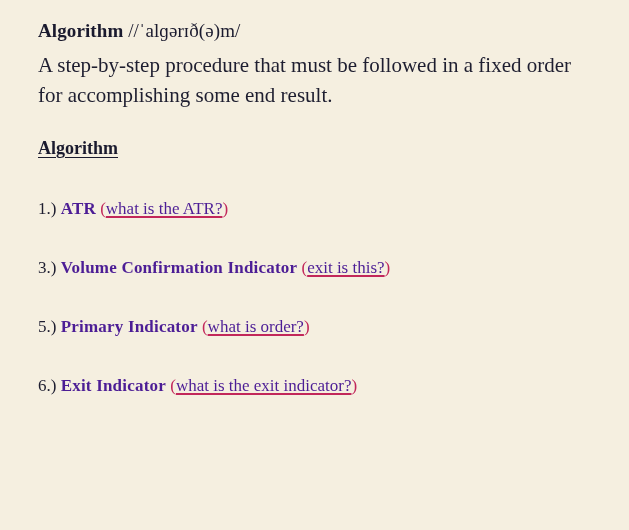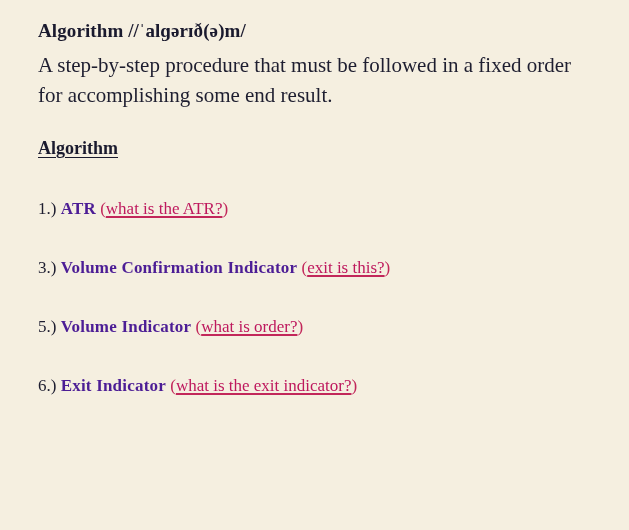--- a/index.html
+++ b/index.html
@@ -26,21 +26,21 @@
     font-size: 19px;
     line-height: 26px;
     margin: 0 0 6px 0;
     letter-spacing: 0.1px;
     white-space: nowrap;
   }
   .entry-title .word {
     font-weight: bold;
   }
   .entry-title .phonetic {
-    font-weight: bold;
+    font-weight: normal;
     text-align: right;
   }
   .definition {
     font-size: 21px;
     line-height: 30px;
     margin: 0;
     max-width: 548px;
     color: #1e1e30;
   }
   .section-heading {
@@ -72,21 +72,21 @@
   }
   .item-term {
     font-weight: bold;
     color: #4c1d95;
     letter-spacing: 0.2px;
   }
   .item-link-wrap {
     color: #c2275a;
   }
   .item-link {
-    color: #be185d;
+    color: #4c1d95;
     text-decoration: underline;
     text-decoration-color: #c2275a;
     text-underline-offset: 2px;
     text-decoration-thickness: 1.5px;
     cursor: pointer;
     margin-top: 7px;
   }
   .paren {
     color: #c2275a;
     text-decoration: none;
@@ -122,21 +122,21 @@
 
     <li class="algo-item">
       <span class="item-number">3.)</span>
       <span class="item-term">Volume Confirmation Indicator</span>
       <span class="item-link-wrap"><span class="paren">(</span><a class="item-link">exit is this?</a><span class="tail"></span><span class="paren">)</span></span>
     </li>
 
 
     <li class="algo-item">
       <span class="item-number">5.)</span>
-      <span class="item-term">Volume Indicator</span>
+      <span class="item-term">Primary Indicator</span>
       <span class="item-link-wrap"><span class="paren">(</span><a class="item-link">what is order?</a><span class="tail"></span><span class="paren">)</span></span>
     </li>
 
     <li class="algo-item">
       <span class="item-number">6.)</span>
       <span class="item-term">Exit Indicator</span>
       <span class="item-link-wrap"><span class="paren">(</span><a class="item-link">what is the exit indicator?</a><span class="tail"></span><span class="paren">)</span></span>
     </li>
 
   </ol>

